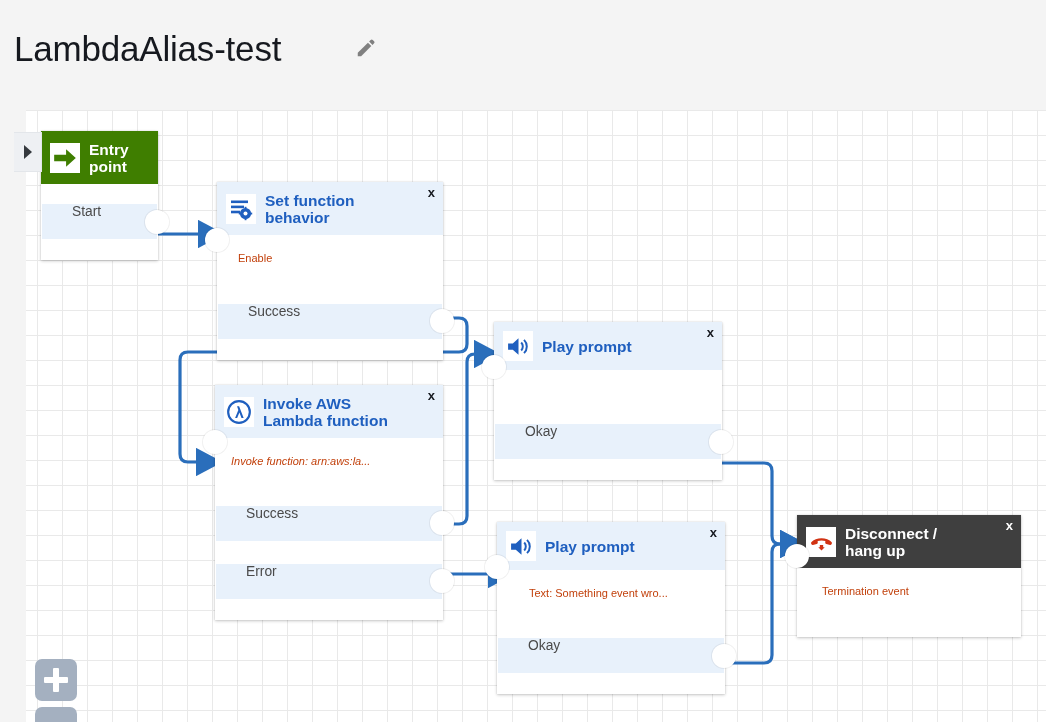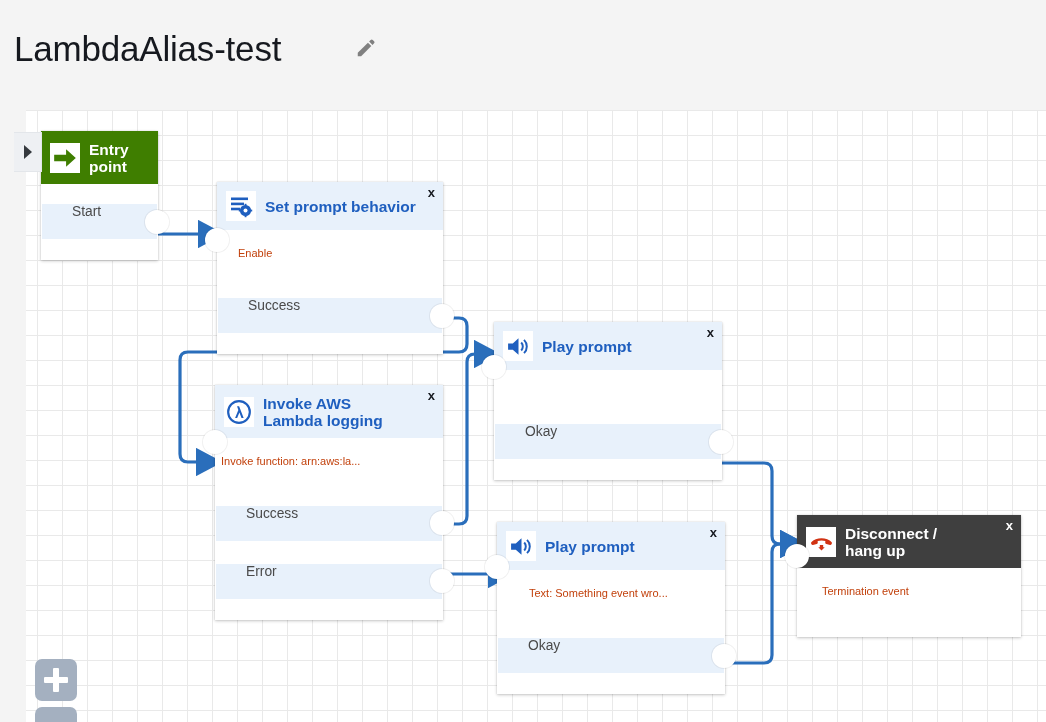--- a/index.html
+++ b/index.html
@@ -256,21 +256,21 @@
           <rect x="2" y="8.6" width="13" height="2.6" fill="#1f5fbf"></rect>
           <rect x="2" y="13.7" width="9" height="2.6" fill="#1f5fbf"></rect>
           <circle cx="16.5" cy="16.5" r="5.6" fill="#1f5fbf"></circle>
           <circle cx="16.5" cy="16.5" r="2" fill="#ffffff"></circle>
           <rect x="15.6" y="9.8" width="1.9" height="3" fill="#1f5fbf"></rect>
           <rect x="15.6" y="20.2" width="1.9" height="3" fill="#1f5fbf"></rect>
           <rect x="9.8" y="15.6" width="3" height="1.9" fill="#1f5fbf"></rect>
           <rect x="20.2" y="15.6" width="3" height="1.9" fill="#1f5fbf"></rect>
         </svg>
       </div>
-      <div class="node-title">Set prompt behavior</div>
+      <div class="node-title">Set function behavior</div>
       <div class="node-close">x</div>
     </div>
     <div class="node-body">
       <div class="node-desc">Enable</div>
       <div style="height:34px"></div>
       <div class="port-row">
         <span class="port-label">Success</span>
         <span class="port-dot"></span>
       </div>
       <div class="node-pad"></div>
@@ -279,25 +279,25 @@
 
   <div class="node" style="left:203px; top:275px; width:228px;">
     <span class="in-dot" style="top:45px;"></span>
     <div class="node-header blue">
       <div class="node-icon">
         <svg width="26" height="26" viewBox="0 0 24 24">
           <circle cx="12" cy="12" r="10" fill="none" stroke="#1f5fbf" stroke-width="2"></circle>
           <path d="M8.4,17.6 L11.4,10.2 L10.2,6.8 L12.1,6.8 L16.3,17.6 L14.3,17.6 L12.4,12.4 L10.3,17.6 Z" fill="#1f5fbf"></path>
         </svg>
       </div>
-      <div class="node-title" style="max-width:150px;">Invoke AWS Lambda logging</div>
-      <div class="node-close">x</div>
-    </div>
-    <div class="node-body">
-      <div class="node-desc" style="padding-left:6px;">Invoke function: arn:aws:la...</div>
+      <div class="node-title" style="max-width:150px;">Invoke AWS Lambda function</div>
+      <div class="node-close">x</div>
+    </div>
+    <div class="node-body">
+      <div class="node-desc" style="padding-left:16px;font-style:italic;">Invoke function: arn:aws:la...</div>
       <div style="height:33px"></div>
       <div class="port-row">
         <span class="port-label">Success</span>
         <span class="port-dot"></span>
       </div>
       <div style="height:15px; background:#fff;"></div>
       <div class="port-row">
         <span class="port-label">Error</span>
         <span class="port-dot"></span>
       </div>

